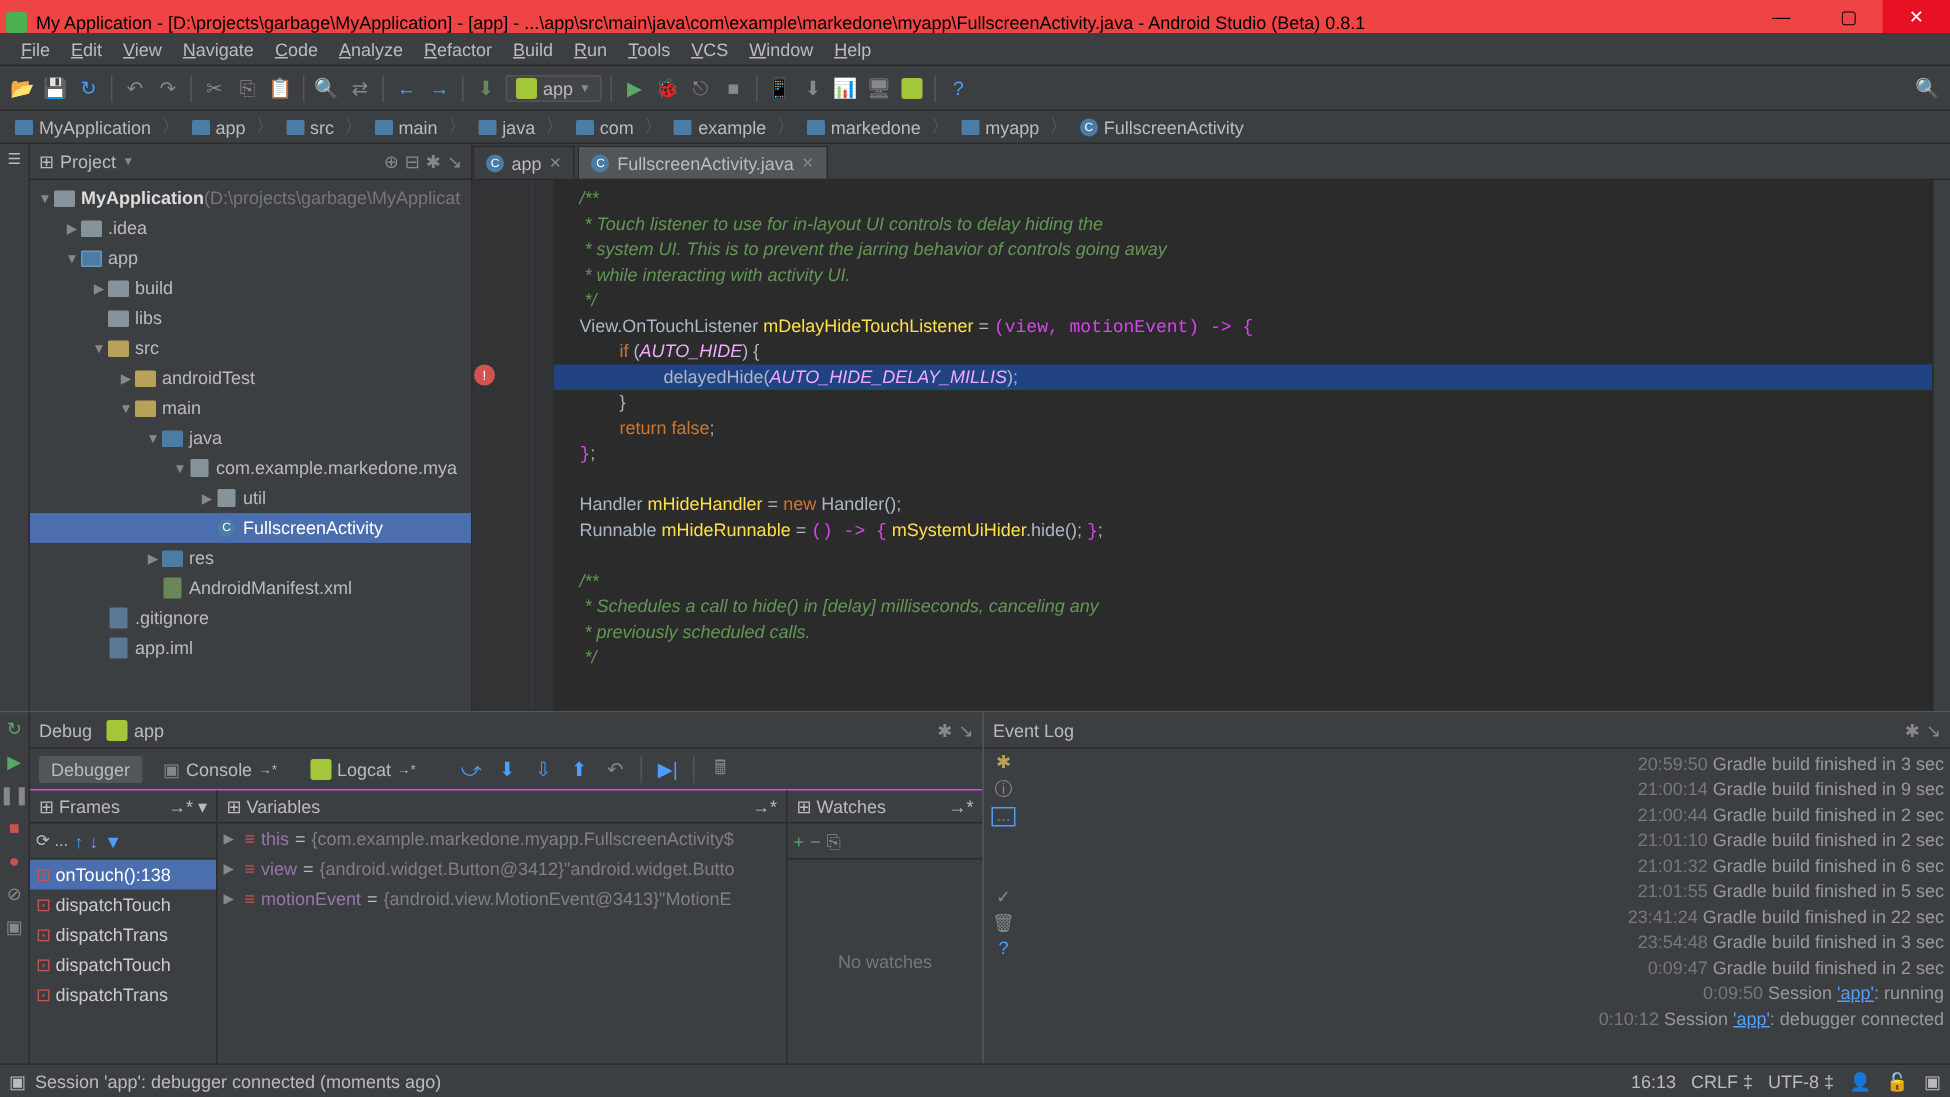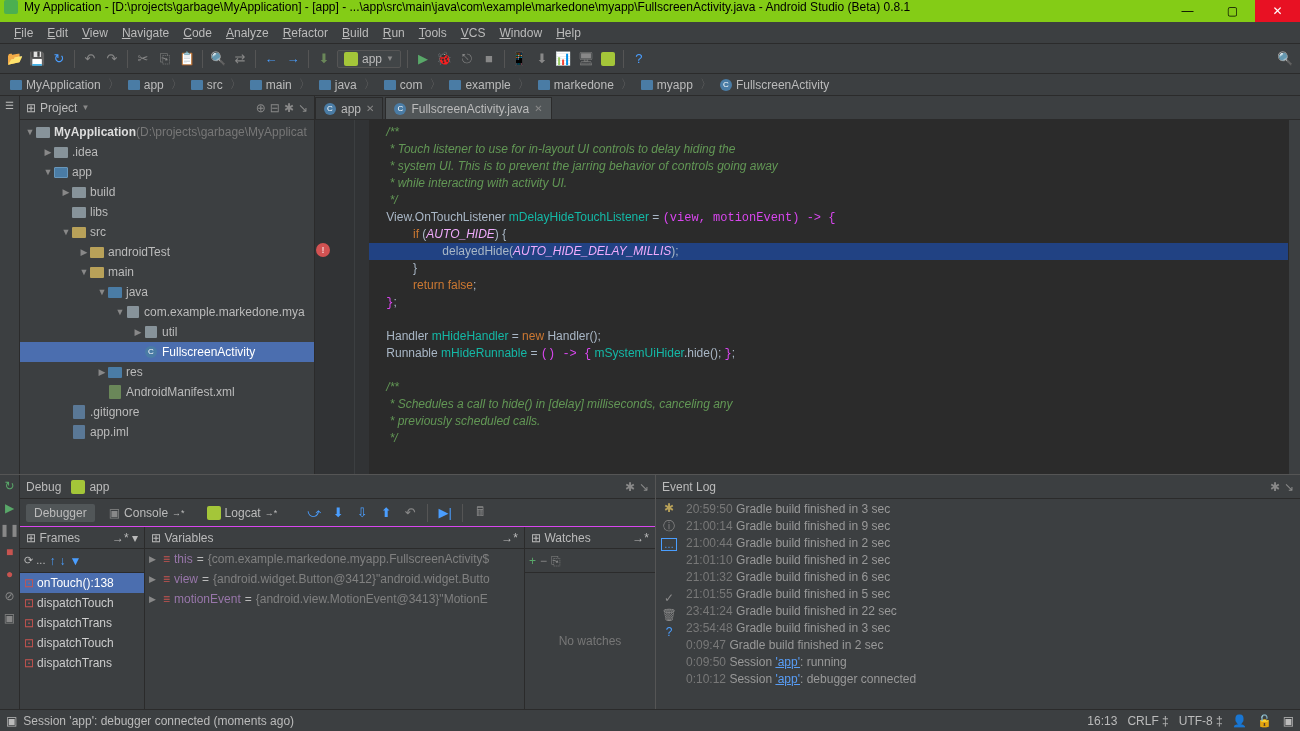--- a/index.html
+++ b/index.html
@@ -1,17 +1,17 @@
 <!DOCTYPE html>
 <html><head>
 <meta charset="utf-8">
 <style>
 * { margin:0; padding:0; box-sizing:border-box; font-family:"Segoe UI",Arial,sans-serif; font-size:12px; }
 body { background:#3c3f41; color:#bbb; width:1300px; height:731px; overflow:hidden; display:flex; flex-direction:column; }
-.titlebar { background:#84cc16; height:22px; display:flex; align-items:flex-start; justify-content:space-between; color:#000; font-size:12px; }
+.titlebar { background:#ef4444; height:22px; display:flex; align-items:flex-end; justify-content:space-between; color:#000; font-size:12px; }
 .titlebar .left { display:flex; align-items:center; gap:6px; padding-left:4px; }
 .titlebar .icon-app { width:14px; height:14px; background:#4caf50; border-radius:2px; }
 .win-btns { display:flex; }
 .win-btns div { width:45px; height:22px; display:flex; align-items:center; justify-content:center; }
 .win-btns .close { background:#e81123; color:#fff; }
 .menubar { background:#3c3f41; height:22px; display:flex; align-items:center; padding:0 8px; gap:2px; border-bottom:1px solid #2b2b2b; }
 .menubar span { padding:2px 6px; color:#bbb; cursor:default; }
 .menubar span u { text-decoration:underline; }
 .toolbar { background:#3c3f41; height:30px; display:flex; align-items:center; padding:0 6px; gap:4px; border-bottom:1px solid #2b2b2b; }
 .tool-ico { width:18px; height:18px; display:flex; align-items:center; justify-content:center; color:#888; font-size:13px; }
@@ -46,21 +46,21 @@
 .ed-tab .x { color:#888; font-size:10px; }
 .editor { flex:1; display:flex; font-family:Consolas,monospace; font-size:12.5px; overflow:hidden; position:relative; }
 .gutter { width:40px; background:#313335; border-right:1px solid #3c3f41; }
 .gutter2 { width:14px; background:#313335; }
 .code { flex:1; padding:4px 0 4px 4px; white-space:pre; line-height:17px; color:#a9b7c6; overflow:hidden; }
 .code .line { height:17px; }
 .code .hl { background:#214283; display:block; margin-left:-4px; padding-left:20px; }
 .c-cmt { color:#629755; font-style:italic; }
 .c-kw { color:#cc7832; }
 .c-str { color:#f0abfc; font-style:italic; }
-.c-fld { color:#14b8a6; }
+.c-fld { color:#fde047; }
 .c-lam { color:#d946ef;font-family:Liberation Mono, monospace; }
 .err-ico { position:absolute; left:1px; width:14px; height:14px; background:#d25252; border-radius:50%; font-size:9px; color:#fff; text-align:center; line-height:14px; }
 .right-strip { width:12px; background:#3c3f41; border-left:1px solid #2b2b2b; }
 .bottom-area { height:235px; display:flex; border-top:1px solid #555; }
 .left-bottom-gutter { width:20px; background:#3c3f41; border-right:1px solid #2b2b2b; display:flex; flex-direction:column; align-items:center; padding-top:4px; gap:8px; }
 .debug-panel { flex:1; display:flex; flex-direction:column; background:#3c3f41; min-width:0; }
 .debug-panel .panel-header { justify-content:space-between; }
 .debug-content { flex:1; display:flex; flex-direction:column; min-width:0; }
 .debug-tabs { height:28px; display:flex; align-items:center; padding:0 6px; gap:6px; border-bottom:1px solid #d946ef; }
 .dbg-tab { padding:2px 8px; background:#515658; border-radius:2px; display:flex; align-items:center; gap:4px; }
@@ -76,21 +76,21 @@
 .frame-row { height:20px; padding:0 4px; display:flex; align-items:center; white-space:nowrap; overflow:hidden; color:#ccc; }
 .frame-row.sel { background:#4b6eaf; color:#fff; }
 .var-row { height:20px; padding:0 4px; display:flex; align-items:center; gap:4px; white-space:nowrap; overflow:hidden; }
 .var-row .arrow { width:10px; color:#888; font-size:9px; }
 .var-name { color:#9876aa; }
 .var-val { color:#808080; }
 .watch-body { flex:1; display:flex; align-items:center; justify-content:center; color:#777; }
 .eventlog { width:645px; background:#3c3f41; border-left:1px solid #555; display:flex; flex-direction:column; }
 .log-body { flex:1; display:flex; font-family:Consolas,monospace; font-size:12px; overflow:hidden; }
 .log-icons { width:26px; display:flex; flex-direction:column; align-items:center; padding-top:2px; gap:3px; }
-.log-lines { flex:1; padding:2px 4px; line-height:17px; color:#999; white-space:nowrap; }
+.log-lines { flex:1; padding:2px 4px; line-height:17px; color:#999; white-space:nowrap;text-align:right; }
 .log-lines .ts { color:#787878; }
 .log-lines .link { color:#589df6; text-decoration:underline; }
 .statusbar { height:22px; background:#3c3f41; border-top:1px solid #2b2b2b; display:flex; align-items:center; justify-content:space-between; padding:0 6px; color:#bbb; font-size:12px; }
 .statusbar .right { display:flex; gap:10px; align-items:center; }
 </style>
 </head>
 <body>
 
 <div class="titlebar">
   <div class="left">

